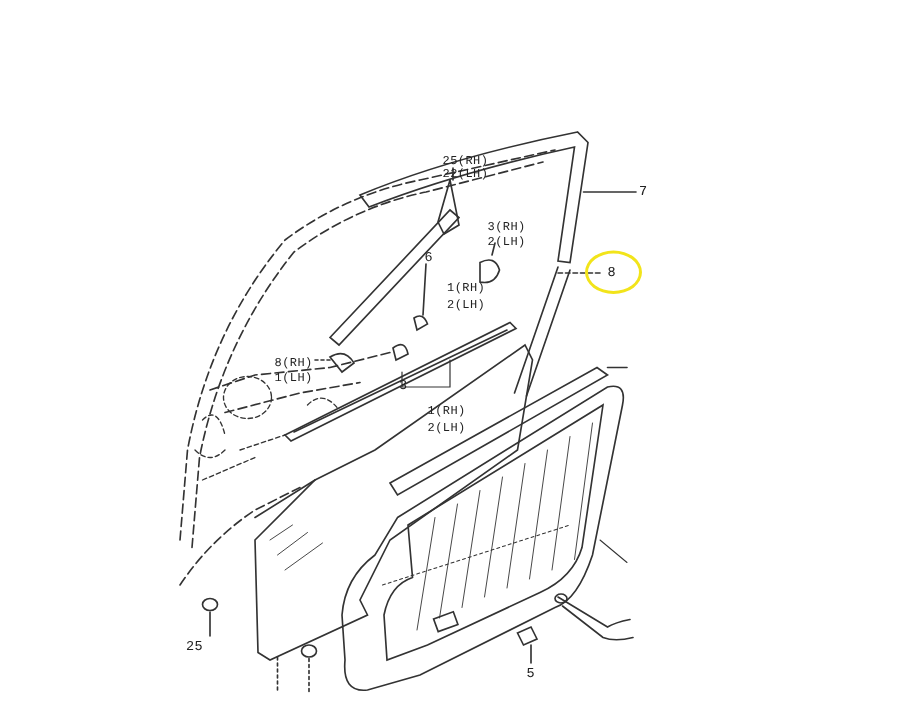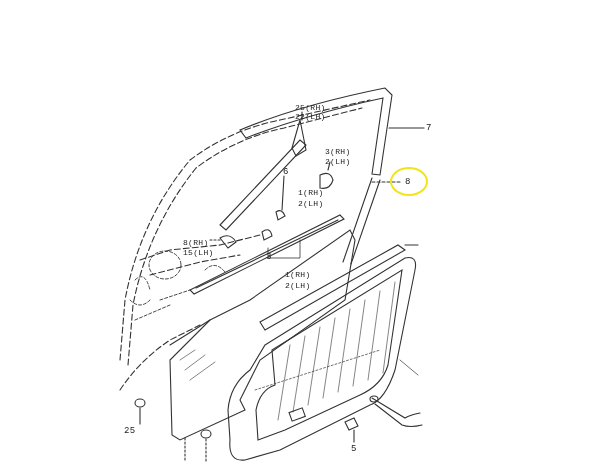--- a/index.html
+++ b/index.html
@@ -127,21 +127,21 @@
   <span class="lbl" style="left:295px;top:103px">25(RH)</span>
   <span class="lbl" style="left:295px;top:112px">22(LH)</span>
   <span class="lbl lbl-num" style="left:426px;top:124px">7</span>
   <span class="lbl" style="left:325px;top:147px">3(RH)</span>
   <span class="lbl" style="left:325px;top:157px">2(LH)</span>
   <span class="lbl lbl-num" style="left:283px;top:168px">6</span>
   <span class="lbl lbl-num" style="left:405px;top:178px">8</span>
   <span class="lbl" style="left:298px;top:188px">1(RH)</span>
   <span class="lbl" style="left:298px;top:199px">2(LH)</span>
   <span class="lbl" style="left:183px;top:238px">8(RH)</span>
-  <span class="lbl" style="left:183px;top:248px">15(LH)</span>
+  <span class="lbl" style="left:183px;top:248px">1(LH)</span>
   <span class="lbl lbl-num" style="left:266px;top:253px">3</span>
   <span class="lbl" style="left:285px;top:270px">1(RH)</span>
   <span class="lbl" style="left:285px;top:281px">2(LH)</span>
   <span class="lbl lbl-num" style="left:124px;top:427px">25</span>
   <span class="lbl lbl-num" style="left:351px;top:445px">5</span>
 
   
   <div class="highlight" style="left: 390px; top: 167px; width: 38px; height: 29px; border-color: rgb(242, 228, 26);"></div>
 </div>
 

